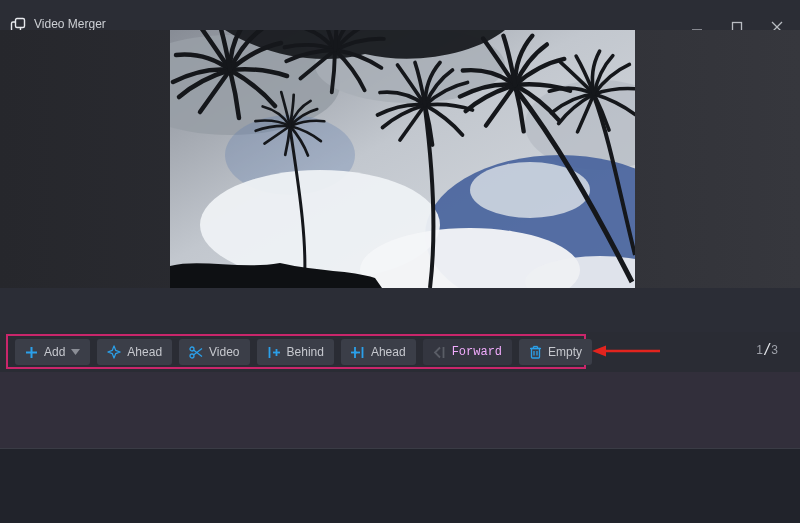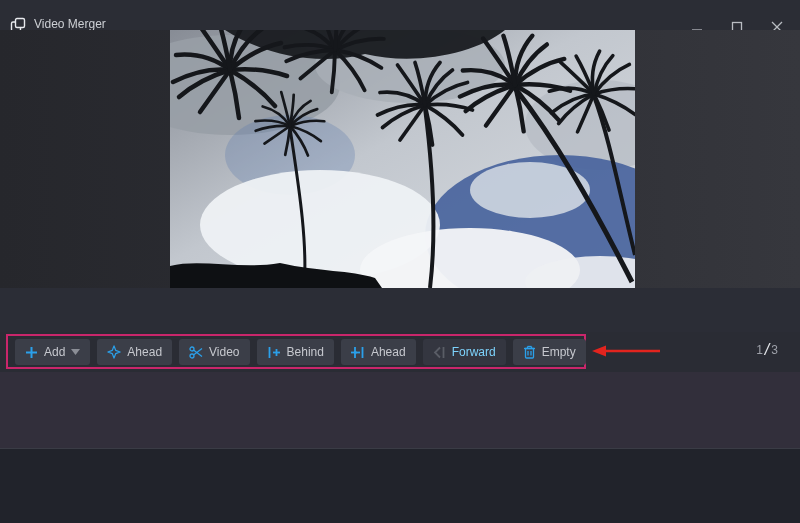--- a/index.html
+++ b/index.html
@@ -23,21 +23,21 @@
 
   
   .transport { position:absolute; left:0; top:288px; width:800px; height:44px; background:#2b2d36; }
 
   
   .toolbar-strip { position:absolute; left:0; top:332px; width:800px; height:40px; background:#2a2c34; }
   .highlight-box { position:absolute; left:6px; top:2px; width:580px; height:35px; border:2px solid #c9266b; }
   .tb-buttons { position:absolute; left:15px; top:7px; display:flex; gap:7px; }
   .tb-btn { height:26px; background:#3b3e48; border-radius:3px; display:flex; align-items:center;
             gap:6px; padding:11px 10px; color:#c6c8ce; font-size:12px; cursor:pointer; white-space:nowrap; }
-  .tb-btn.disabled { background:#343640; color:#7dd3fc; cursor:default; }
+  .tb-btn.disabled { background:#343640; color:#f0abfc; cursor:default;font-family:Liberation Mono, monospace; }
   .page-counter { position:absolute; right:22px; top:9px; font-size:12px; color:#9da0a8; display:flex; align-items:center; gap:2px; }
   .page-counter .slash { color:#e6e8ec; font-size:16px; font-style:italic; }
   .pointer-arrow { position:absolute; left:592px; top:13px; }
 
   
   .timeline { position:absolute; left:0; top:372px; width:800px; height:76px; background:#322f3b; }
 
   
   .settings { position:absolute; left:0; top:448px; width:800px; height:75px; background:#21232b;
               border-top:1px solid #3a3c45; }

